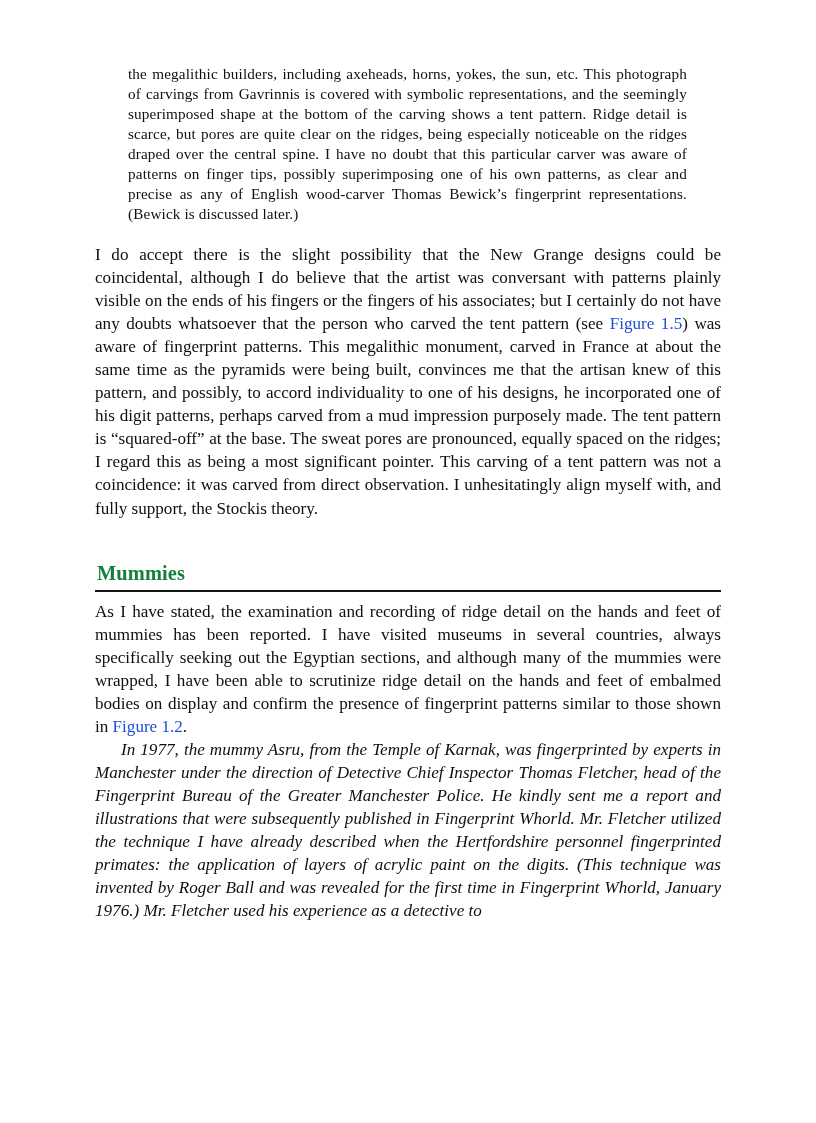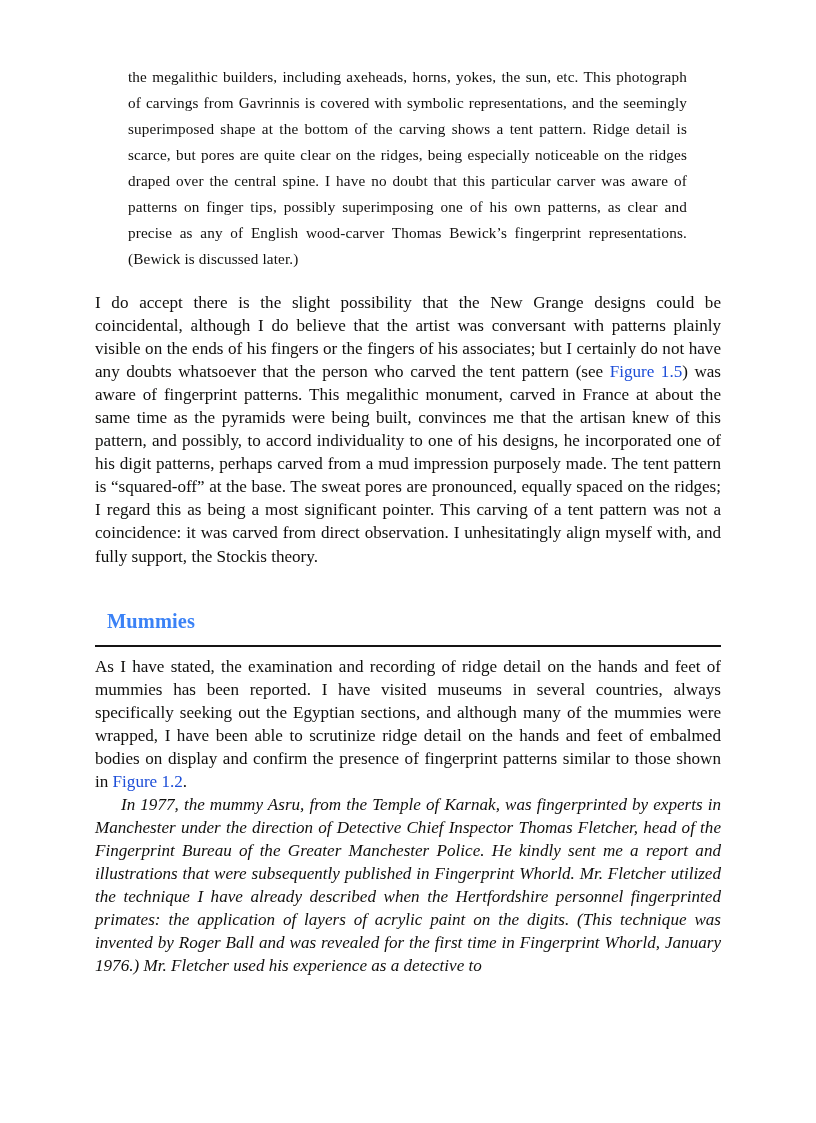--- a/index.html
+++ b/index.html
@@ -30,21 +30,21 @@
     left: 95px;
     top: 64px;
     width: 626px;
   }
 
   
   .extract {
     margin: 0 0 0 33px;
     width: 559px;
     font-size: 15.2px;
-    line-height: 26px;
+    line-height: 20px;
     text-align: justify;
     text-justify: inter-word;
     hyphens: manual;
     letter-spacing: 0.01em;
   }
 
   .body-para {
     margin: 0;
     font-size: 17.1px;
     line-height: 23.05px;
@@ -66,26 +66,26 @@
     color: #1d4ed8;
     text-decoration: none;
   }
 
   
   .section-head-wrap {
     margin-top: 41px;
   }
 
   .section-head {
-    margin: 12px;
+    margin: 2px;
     font-size: 20.4px;
     font-weight: bold;
     line-height: 24px;
     letter-spacing: 0.005em;
-    color: #3b82f6;
+    color: #15803d;
   }
 
   .head-rule {
     margin-top: 5px;
     border: 0;
     border-top: 2.1px solid #151414;
     width: 626px;
     height: 0;
   }
 

